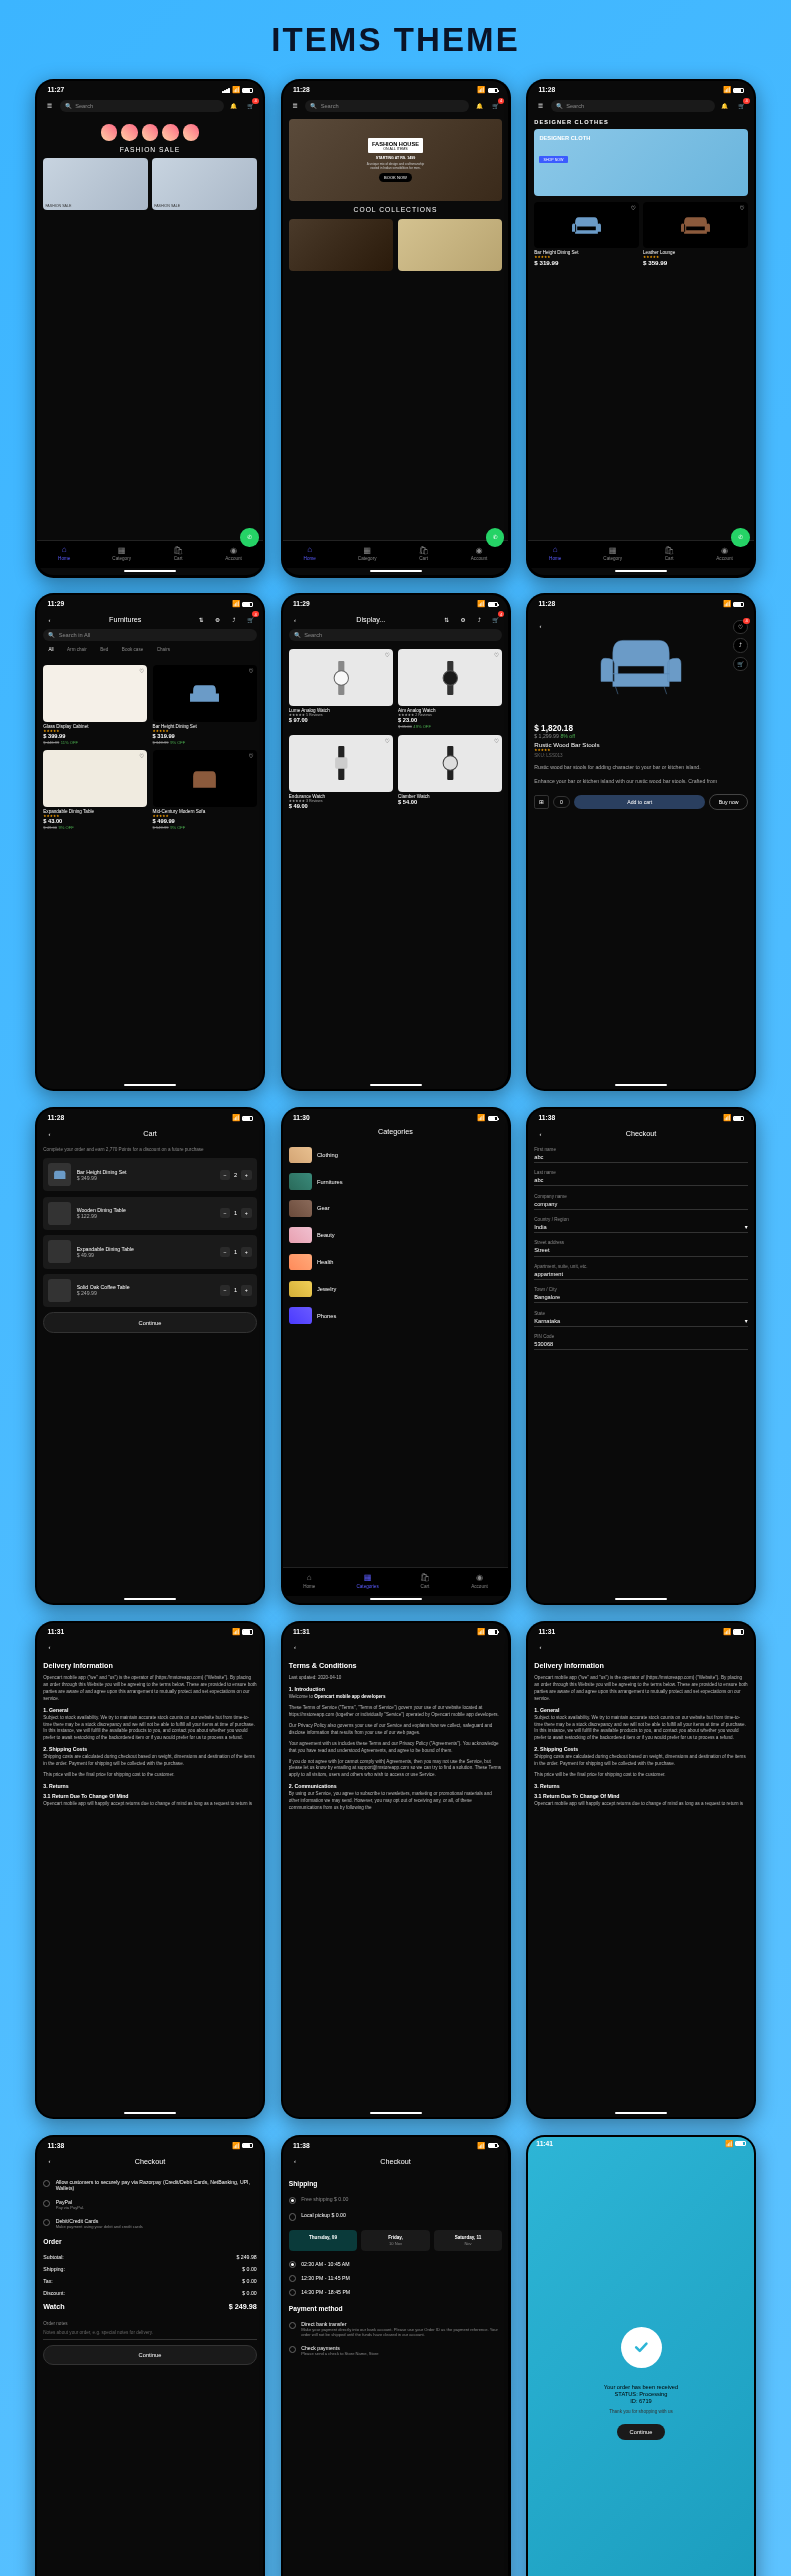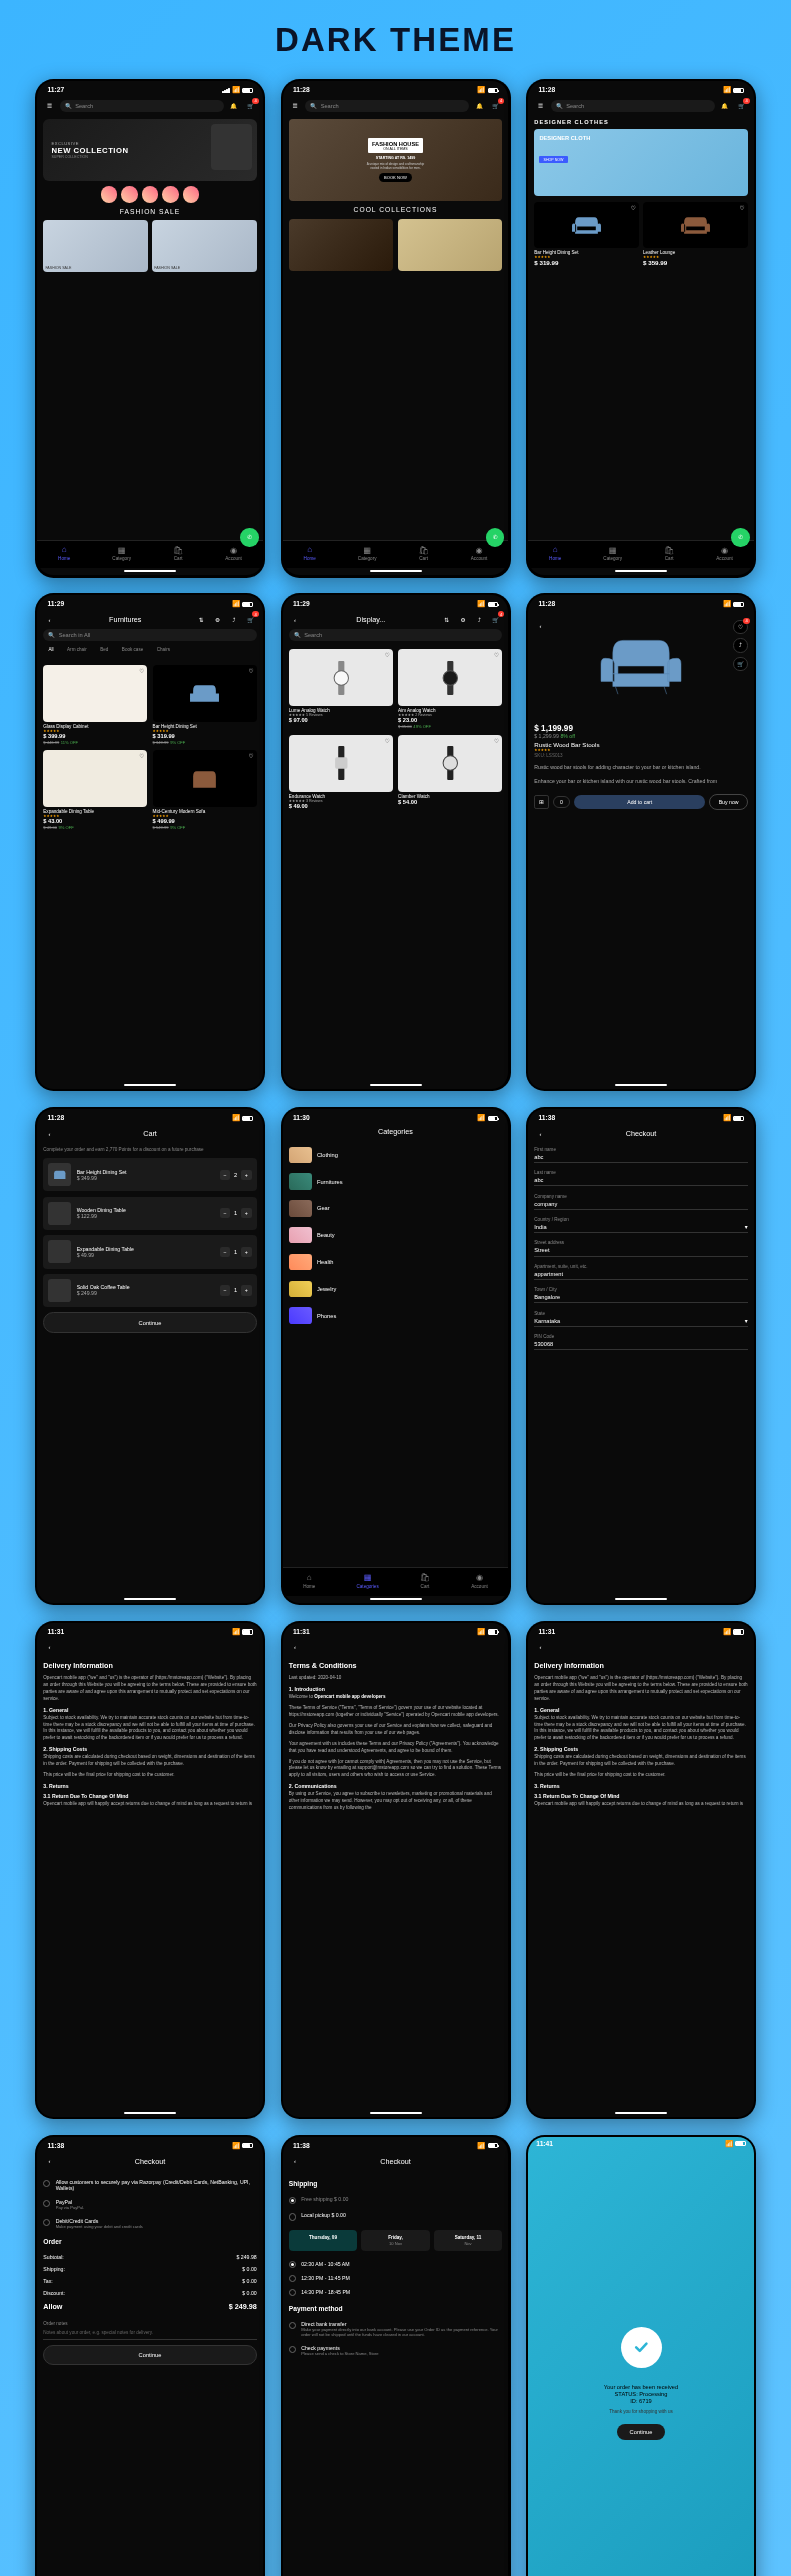--- a/index.html
+++ b/index.html
@@ -115,21 +115,21 @@
 .success { background: linear-gradient(135deg,#2db5d6,#1a9cbd); height: 100%; display: flex; flex-direction: column; align-items: center; justify-content: center; color: #fff; padding: 10.3px; }
 .check-circle { width: 41px; height: 41px; background: #fff; border-radius: 50%; display: flex; align-items: center; justify-content: center; margin-bottom: 15.5px; }
 .success-text { font-size: 5.7px; text-align: center; margin-bottom: 1px; color: #000; font-weight: 500; }
 .success-sub { font-size: 4.6px; color: #333; margin-top: 4.1px; }
 .continue-dark { background: #1a1a1a; color: #fff; padding: 5.2px 12.4px; border-radius: 10.3px; font-size: 5.7px; margin-top: 10.3px; }
 svg { display: block; }
 </style>
 </head>
 <body>
 
-<h1 class="page-title">DARK THEME</h1>
+<h1 class="page-title">ITEMS THEME</h1>
 
 <div class="grid">
 
 <div class="phone">
       <div class="screen">
   <div class="status-bar">
     <span>11:27</span>
     <div class="status-icons">
             <div class="signal">
               <div class="bar" style="height:2.1px"></div>
@@ -146,26 +146,20 @@
   <div class="topbar">
     <span class="icon-btn">☰</span>
     <div class="search-bar">
             <span>🔍</span>
             <span>Search</span>
           </div>
     <span class="icon-btn">🔔</span>
     <span class="icon-btn">🛒<span class="badge">4</span></span>
   </div>
   <div class="content">
-    <div class="hero">
-      <div class="hero-label">EXCLUSIVE</div>
-      <div class="hero-title">NEW COLLECTION</div>
-      <div class="hero-sub">SUPER COLLECTION</div>
-      <div class="hero-img"></div>
-    </div>
     <div class="circles">
       <div class="circle"></div>
             <div class="circle"></div>
             <div class="circle"></div>
             <div class="circle"></div>
             <div class="circle"></div>
     </div>
     <div class="section-title">FASHION SALE</div>
     <div class="prod-row">
       <div class="prod-card">
@@ -516,21 +510,21 @@
       <span style="position:absolute;top:5.2px;left:6.2px" class="icon-btn">‹</span>
       <svg width="82" height="72" viewBox="0 0 160 140">
               <path fill="#6b9bc7" d="M25 45 Q25 20 45 20 L115 20 Q135 20 135 45 L135 85 L125 85 L125 70 L35 70 L35 85 L25 85 Z M10 55 Q2 55 2 65 L2 100 L28 100 L28 65 Q28 55 10 55 M150 55 Q158 55 158 65 L158 100 L132 100 L132 65 Q132 55 150 55 M25 85 L135 85 L135 110 L25 110 Z M30 110 L35 125 M125 110 L130 125" stroke="#5a8ab6" stroke-width="1"></path>
             </svg>
       <div class="detail-actions">
         <div class="action-circle">♡</div>
         <div class="action-circle">⤴</div>
         <div class="action-circle">🛒<span class="badge">4</span></div>
       </div>
     </div>
-    <div class="detail-price">$ 1,199.99</div>
+    <div class="detail-price">$ 1,820.18</div>
     <div><span class="detail-old">$ 1,299.99</span> <span class="detail-off">8% off</span></div>
     <div class="detail-name">Rustic Wood Bar Stools</div>
     <div class="stars">★★★★★</div>
     <div class="sku">SKU: LSS013</div>
     <div class="desc">Rustic wood bar stools for adding character to your bar or kitchen island.</div>
     <div class="desc">Enhance your bar or kitchen island with our rustic wood bar stools. Crafted from</div>
     <div class="qty-row">
       <div class="qty-btn">⊞</div>
       <div style="border:0.5px solid #333;border-radius:8.2px;padding:2.1px 6.2px;font-size:5.2px">0</div>
       <div class="add-cart">Add to cart</div>
@@ -889,21 +883,21 @@
           </div>
     <div class="order-row">
             <span>Tax:</span>
             <span>$ 0.00</span>
           </div>
     <div class="order-row">
             <span>Discount:</span>
             <span>$ 0.00</span>
           </div>
     <div class="order-row order-total">
-            <span>Allow</span>
+            <span>Watch</span>
             <span>$ 249.98</span>
           </div>
     <div style="margin-top:6.2px">
       <div class="form-label">Order notes</div>
       <div style="font-size:4.6px;color:#666;border-bottom:0.5px solid #333;padding:2.1px 0 4.1px">Notes about your order, e.g. special notes for delivery.</div>
     </div>
     <div class="continue-btn">Continue</div>
   </div>
 
 </div>

